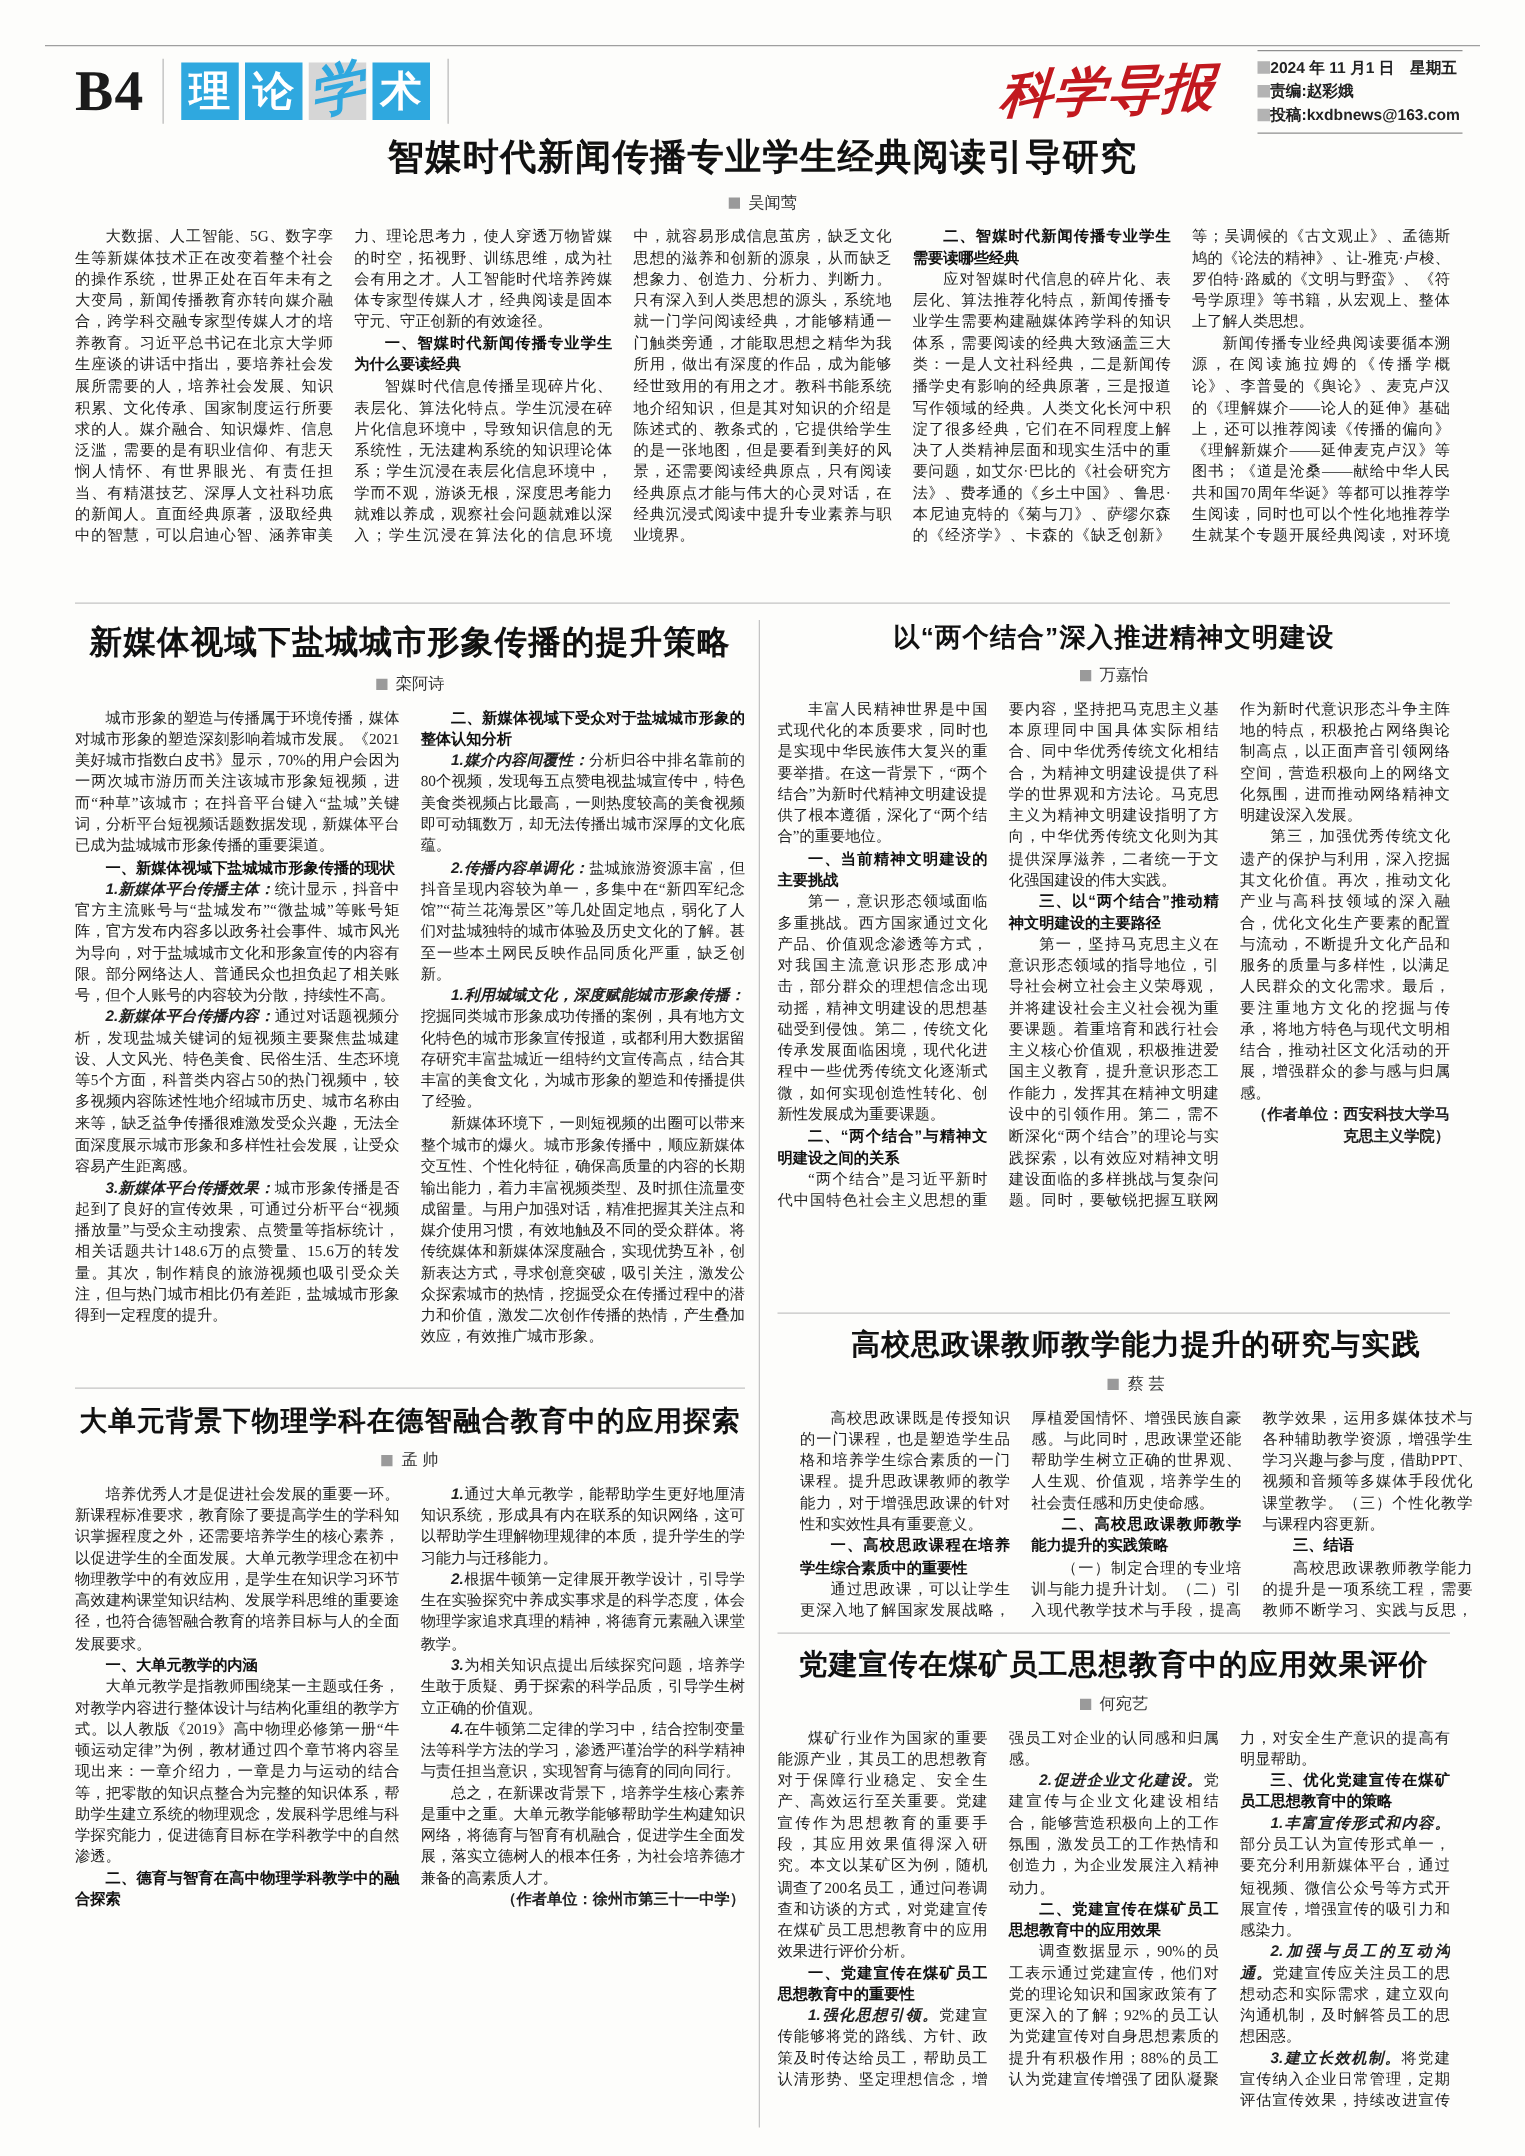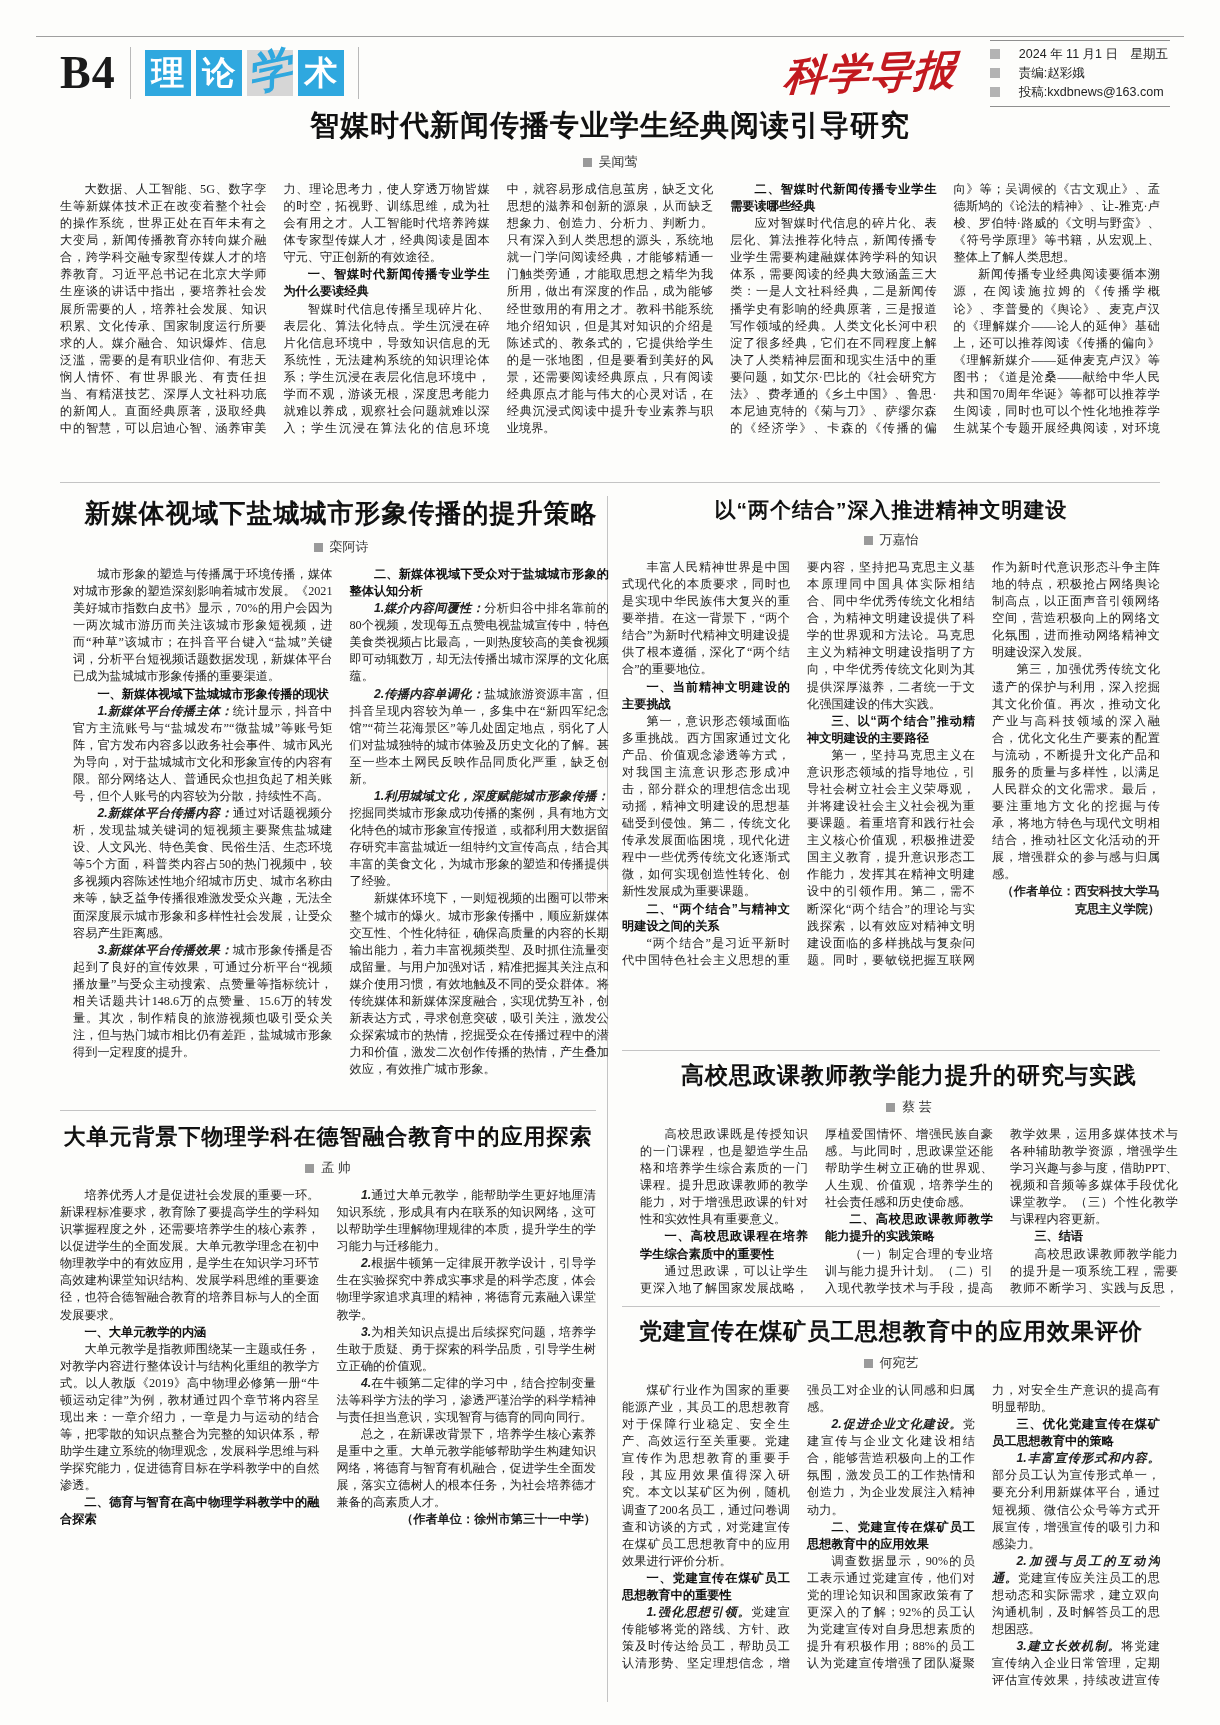--- a/index.html
+++ b/index.html
@@ -39,21 +39,21 @@
     font-family:"DejaVu Serif",serif;font-weight:bold;font-style:italic;
     font-size:42px;color:var(--red);letter-spacing:1px;
     transform:skewX(-6deg) rotate(-2deg);
     margin-right:34px;white-space:nowrap;
   }
   .infobox{
     font-family:"Liberation Sans",sans-serif;font-size:12.5px;line-height:19px;color:#222;
     border-top:1px solid #8f8f8f;border-bottom:1px solid #8f8f8f;
     padding:4px 2px 4px 0;white-space:nowrap;
   }
-  .inforow{display:flex;align-items:center;gap:19px;}
+  .inforow{display:flex;align-items:center;gap:0;font-weight:bold;}
   .sq{width:10px;height:10px;background:#b3b3b3;display:inline-block;flex:0 0 auto;}
   
   .hr{position:absolute;border-top:1px solid var(--line);}
   .vline{position:absolute;width:1px;background:var(--line);}
   
   .article{position:absolute;}
   .article h1{
     margin:0;text-align:center;font-family:"Liberation Sans","DejaVu Sans",sans-serif;
     font-weight:bold;color:#111;letter-spacing:1px;white-space:nowrap;
   }
@@ -68,21 +68,21 @@
     column-gap:17px;
   }
   .abody p{margin:0;text-indent:2em;}
   .para.head{font-family:"Liberation Sans",sans-serif;font-weight:bold;color:#111;}
   .para.attr{font-weight:bold;text-indent:0;text-align:right;font-family:"Liberation Sans",sans-serif;}
   .plabel{font-weight:bold;font-style:italic;font-family:"Liberation Sans",sans-serif;}
   
   .a1{left:60px;right:60px;top:106px;}
   .a1 h1{font-size:29px;}
   .a1 .abody{height:272px;column-count:5;}
-  .a2{left:60px;top:496px;width:536px;margin-left:13px;}
+  .a2{left:60px;top:496px;width:536px;}
   .a2 h1{font-size:26px;}
   .a2 .abody{height:534px;column-count:2;}
   .a3{left:622px;top:496px;width:538px;}
   .a3 h1{font-size:21px;}
   .a3 .abody{height:470px;column-count:3;}
   .a4{left:60px;top:1122px;width:536px;}
   .a4 h1{font-size:22px;}
   .a4 .abody{height:512px;column-count:2;}
   .a5{left:640px;top:1060px;width:538px;}
   .a5 h1{font-size:23px;}
@@ -128,21 +128,21 @@
   </div>
 
   <section class="article a1">
     <h1>智媒时代新闻传播专业学生经典阅读引导研究</h1>
     <div class="byline"><span class="bsq"></span><span>吴闻莺</span></div>
     <div class="abody">
         <p class="para p">大数据、人工智能、5G、数字孪生等新媒体技术正在改变着整个社会的操作系统，世界正处在百年未有之大变局，新闻传播教育亦转向媒介融合，跨学科交融专家型传媒人才的培养教育。习近平总书记在北京大学师生座谈的讲话中指出，要培养社会发展所需要的人，培养社会发展、知识积累、文化传承、国家制度运行所要求的人。媒介融合、知识爆炸、信息泛滥，需要的是有职业信仰、有悲天悯人情怀、有世界眼光、有责任担当、有精湛技艺、深厚人文社科功底的新闻人。直面经典原著，汲取经典中的智慧，可以启迪心智、涵养审美力、理论思考力，使人穿透万物皆媒的时空，拓视野、训练思维，成为社会有用之才。人工智能时代培养跨媒体专家型传媒人才，经典阅读是固本守元、守正创新的有效途径。</p>
         <p class="para head">一、智媒时代新闻传播专业学生为什么要读经典</p>
         <p class="para p">智媒时代信息传播呈现碎片化、表层化、算法化特点。学生沉浸在碎片化信息环境中，导致知识信息的无系统性，无法建构系统的知识理论体系；学生沉浸在表层化信息环境中，学而不观，游谈无根，深度思考能力就难以养成，观察社会问题就难以深入；学生沉浸在算法化的信息环境中，就容易形成信息茧房，缺乏文化思想的滋养和创新的源泉，从而缺乏想象力、创造力、分析力、判断力。只有深入到人类思想的源头，系统地就一门学问阅读经典，才能够精通一门触类旁通，才能取思想之精华为我所用，做出有深度的作品，成为能够经世致用的有用之才。教科书能系统地介绍知识，但是其对知识的介绍是陈述式的、教条式的，它提供给学生的是一张地图，但是要看到美好的风景，还需要阅读经典原点，只有阅读经典原点才能与伟大的心灵对话，在经典沉浸式阅读中提升专业素养与职业境界。</p>
         <p class="para head">二、智媒时代新闻传播专业学生需要读哪些经典</p>
-        <p class="para p">应对智媒时代信息的碎片化、表层化、算法推荐化特点，新闻传播专业学生需要构建融媒体跨学科的知识体系，需要阅读的经典大致涵盖三大类：一是人文社科经典，二是新闻传播学史有影响的经典原著，三是报道写作领域的经典。人类文化长河中积淀了很多经典，它们在不同程度上解决了人类精神层面和现实生活中的重要问题，如艾尔·巴比的《社会研究方法》、费孝通的《乡土中国》、鲁思·本尼迪克特的《菊与刀》、萨缪尔森的《经济学》、卡森的《传播的偏向》等；吴调候的《古文观止》、孟德斯鸠的《论法的精神》、让-雅克·卢梭、罗伯特·路威的《文明与野蛮》、《符号学原理》等书籍，从宏观上、整体上了解人类思想。</p>
+        <p class="para p">应对智媒时代信息的碎片化、表层化、算法推荐化特点，新闻传播专业学生需要构建融媒体跨学科的知识体系，需要阅读的经典大致涵盖三大类：一是人文社科经典，二是新闻传播学史有影响的经典原著，三是报道写作领域的经典。人类文化长河中积淀了很多经典，它们在不同程度上解决了人类精神层面和现实生活中的重要问题，如艾尔·巴比的《社会研究方法》、费孝通的《乡土中国》、鲁思·本尼迪克特的《菊与刀》、萨缪尔森的《经济学》、卡森的《缺乏创新》等；吴调候的《古文观止》、孟德斯鸠的《论法的精神》、让-雅克·卢梭、罗伯特·路威的《文明与野蛮》、《符号学原理》等书籍，从宏观上、整体上了解人类思想。</p>
         <p class="para p">新闻传播专业经典阅读要循本溯源，在阅读施拉姆的《传播学概论》、李普曼的《舆论》、麦克卢汉的《理解媒介——论人的延伸》基础上，还可以推荐阅读《传播的偏向》《理解新媒介——延伸麦克卢汉》等图书；《道是沧桑——献给中华人民共和国70周年华诞》等都可以推荐学生阅读，同时也可以个性化地推荐学生就某个专题开展经典阅读，对环境新闻学感兴趣的同学，在阅读《理解媒介——论人的延伸》基础上开展延伸阅读。</p>
       </div>
   </section>
 
   <div class="hr" style="top:482px;left:60px;width:1100px;"></div>
   <div class="vline" style="left:607px;top:496px;height:1206px;"></div>
 
   <section class="article a2">
     <h1>新媒体视域下盐城城市形象传播的提升策略</h1>
     <div class="byline"><span class="bsq"></span><span>栾阿诗</span></div>

